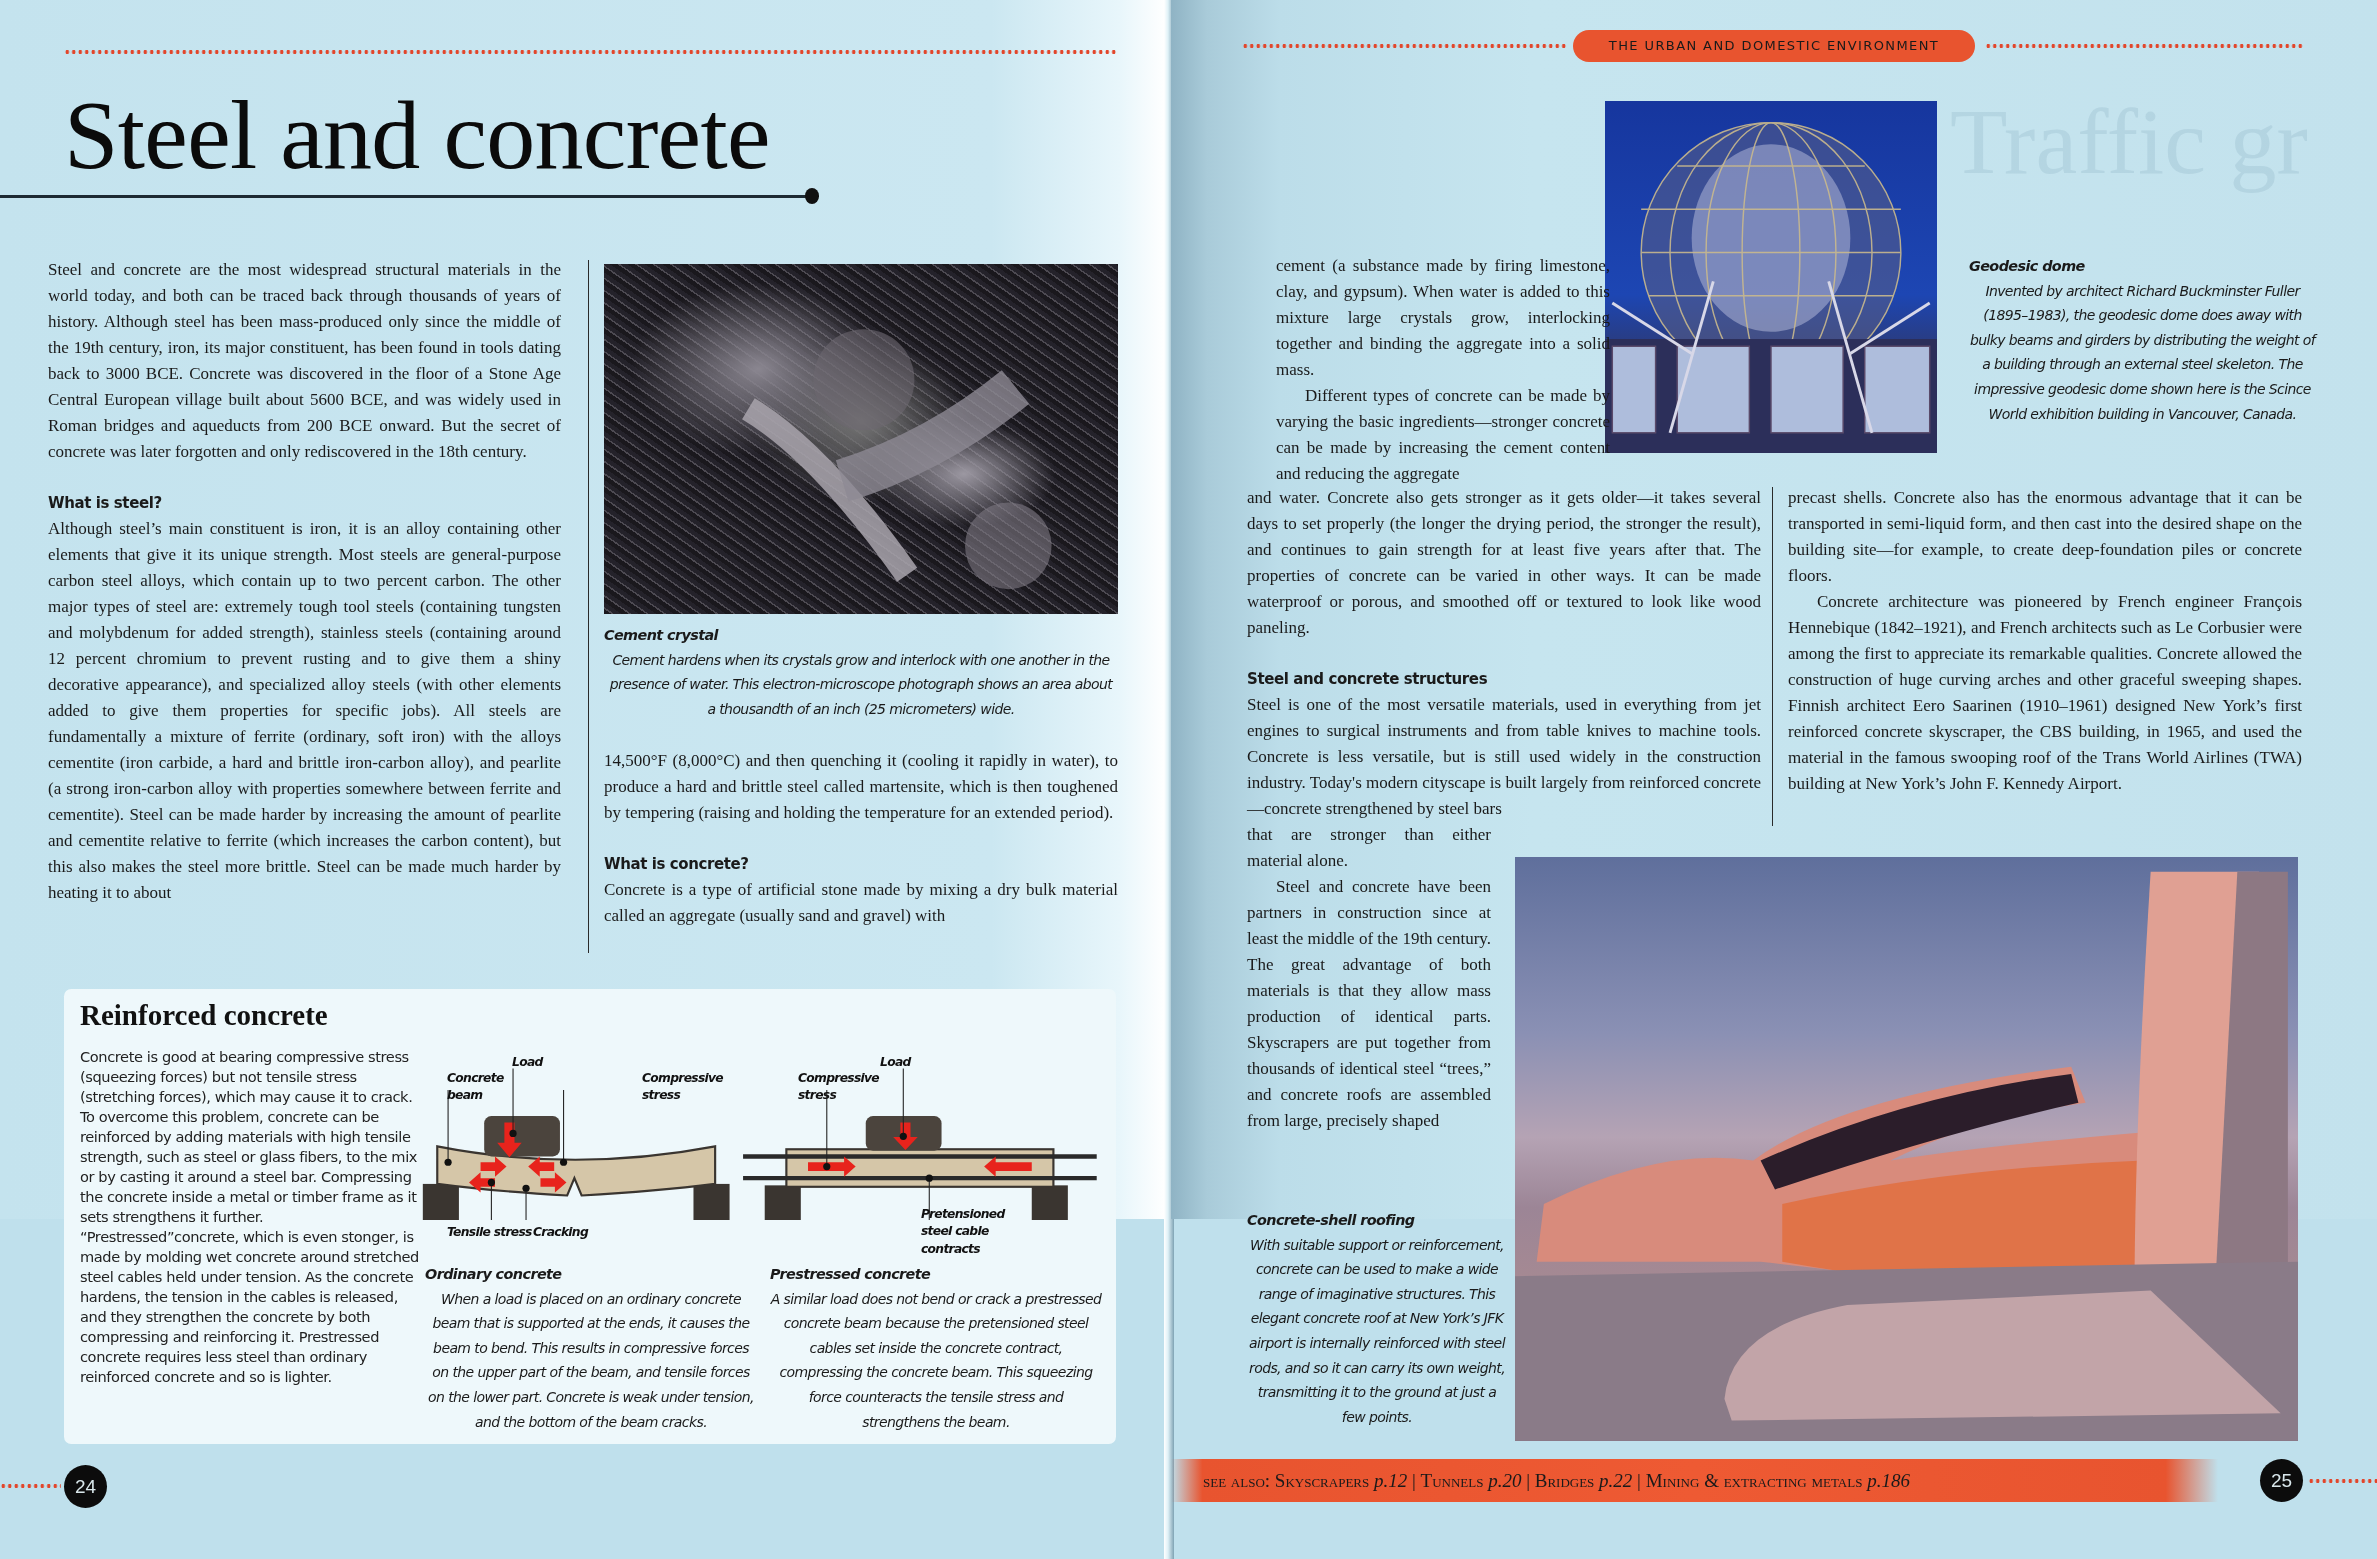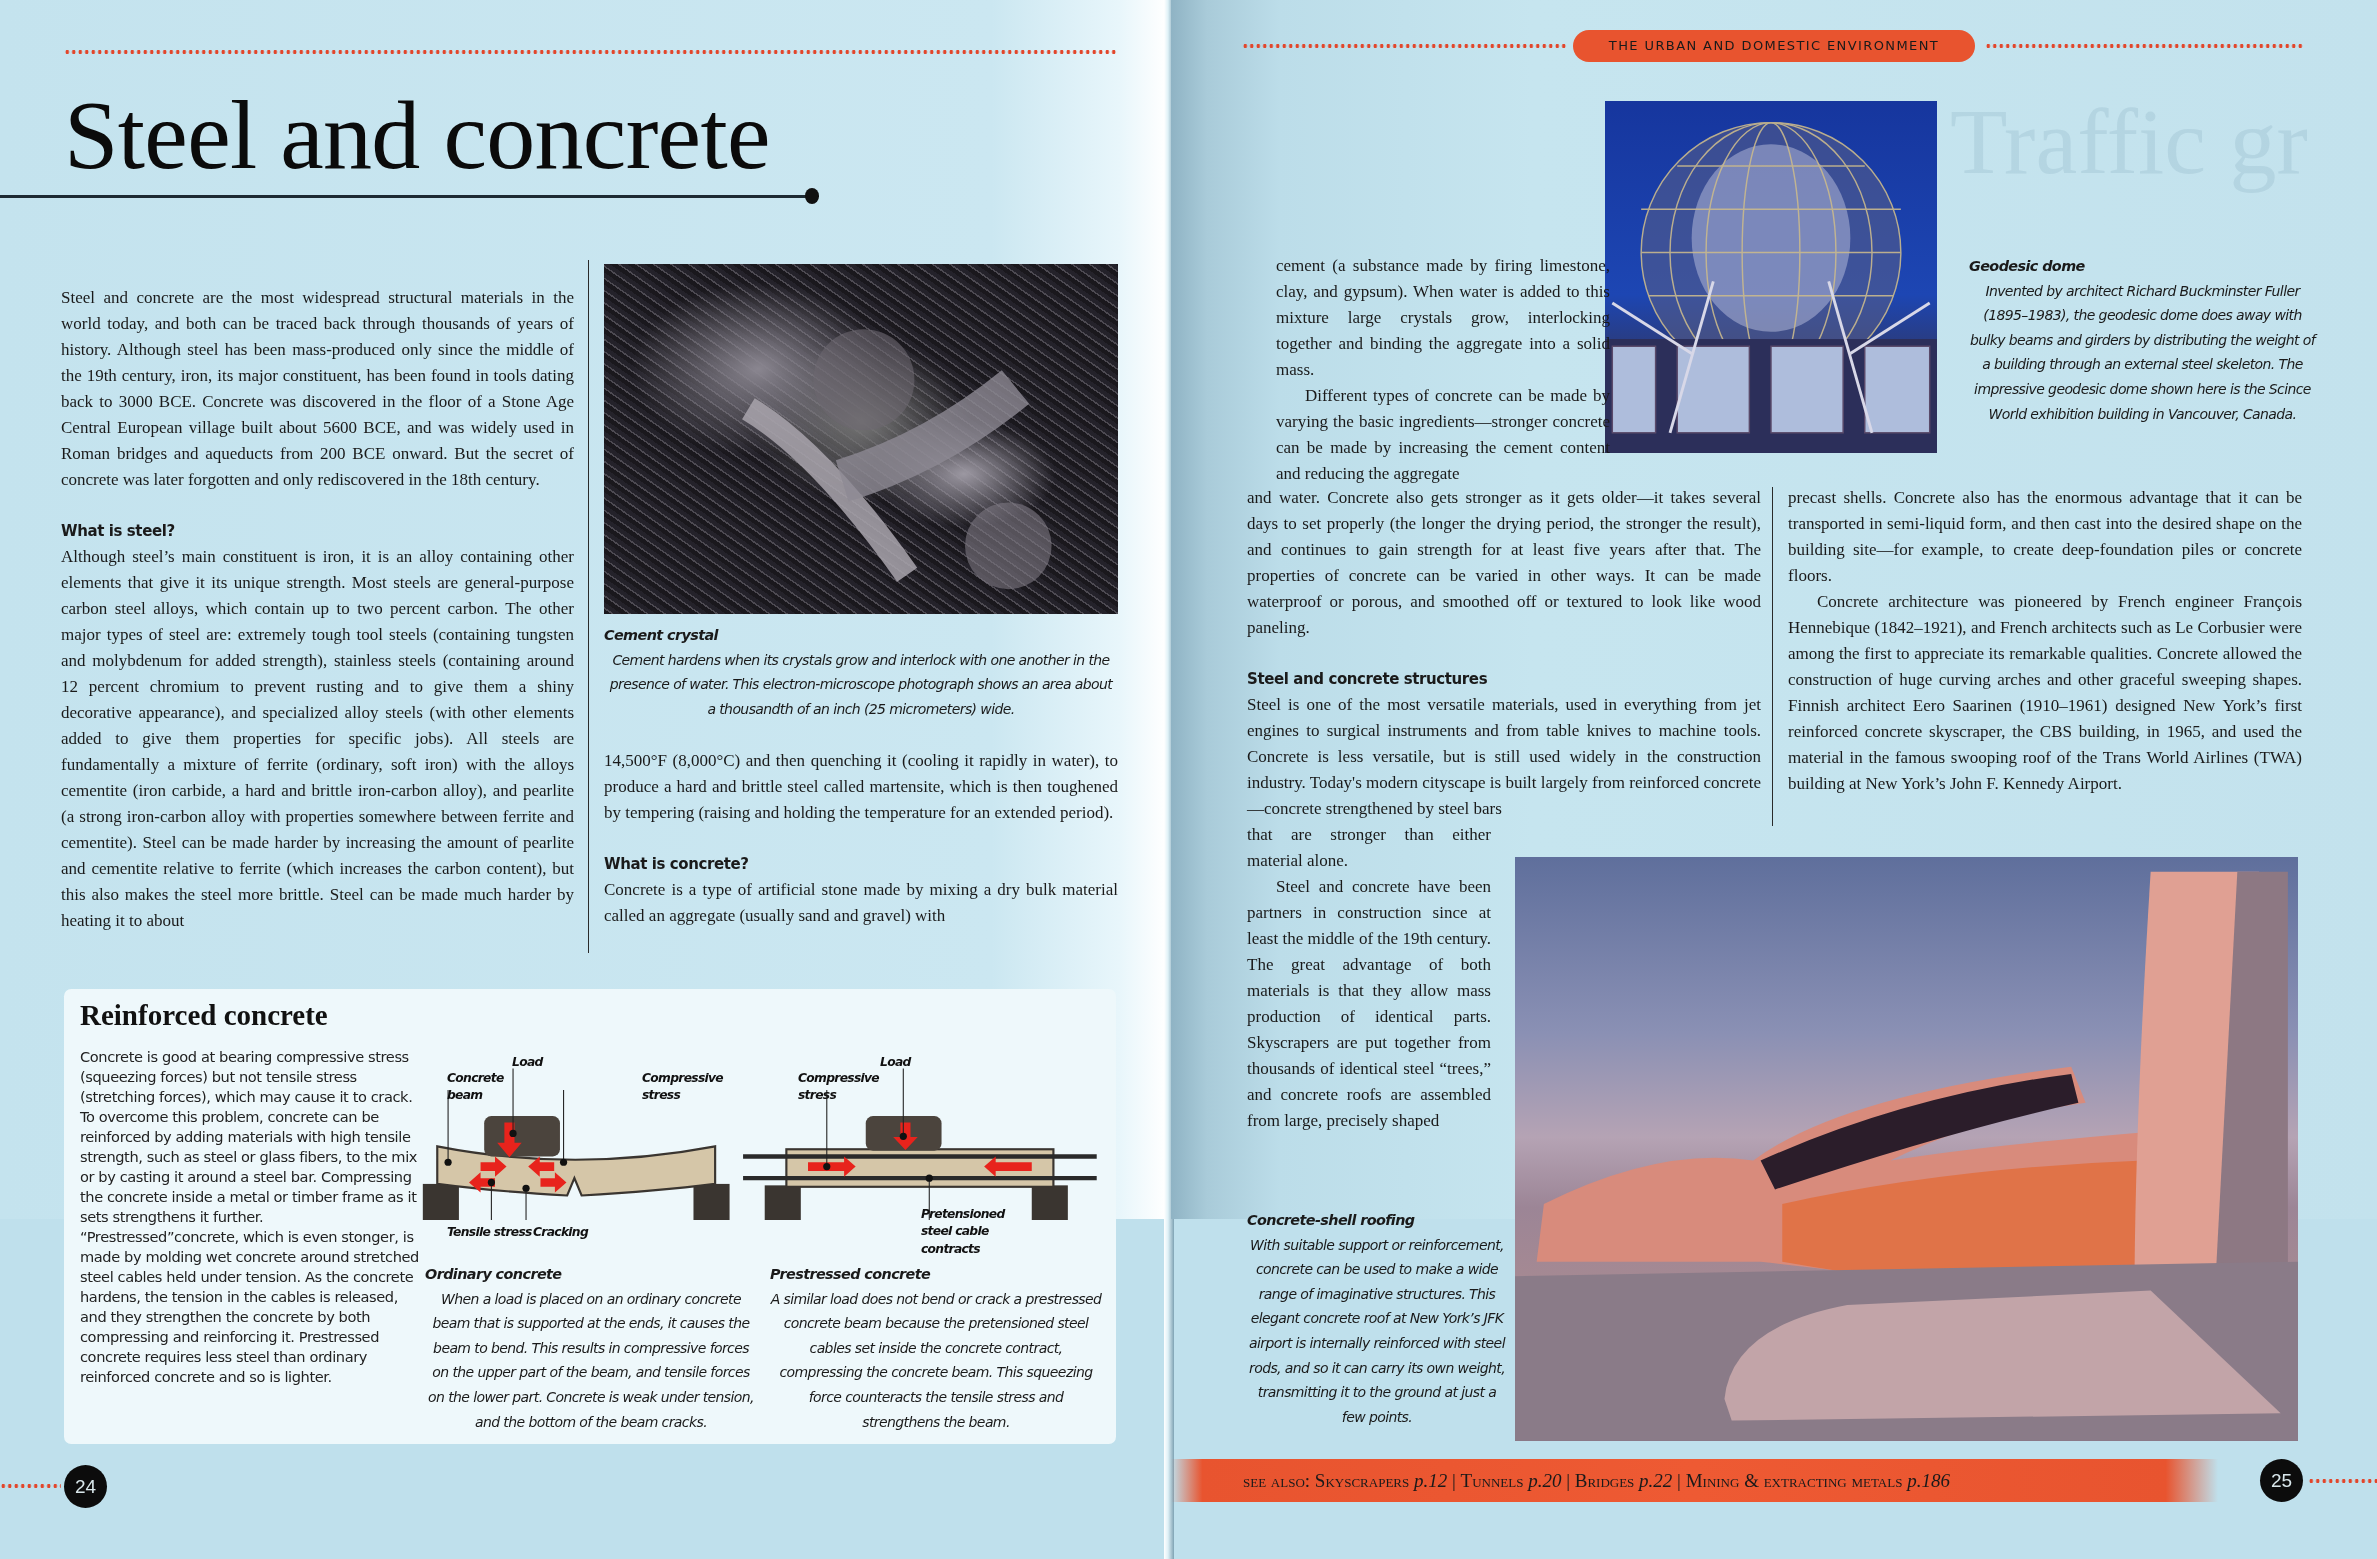--- a/index.html
+++ b/index.html
@@ -38,37 +38,37 @@
   .diag-label { position: absolute; font-family: "DejaVu Sans", sans-serif; font-style: italic; font-weight: bold; font-size: 12.3px; letter-spacing: -0.7px; line-height: 17.3px; color: #111; }
 
   .tag { position: absolute; left: 1573px; top: 30px; width: 402px; height: 32px; border-radius: 16px; background: #e8542f;
     font-family: "DejaVu Sans", sans-serif; font-size: 13px; letter-spacing: 1.4px; color: #1a1a1a; text-align: center; line-height: 32px; }
 
   .pagenum { position: absolute; width: 43px; height: 43px; border-radius: 50%; background: #0c0c0c; color: #d8e6ea;
     font-family: Liberation Sans, sans-serif; font-size: 19px; text-align: center; line-height: 43px; }
 
   .seealso { position: absolute; left: 1171px; top: 1459px; width: 1047px; height: 43px;
     background: linear-gradient(90deg, rgba(232,84,47,0) 0%, #e8542f 3%, #ee5a33 50%, #e8542f 95%, rgba(232,84,47,0) 100%);
-    font-family: "Liberation Serif", serif; font-size: 19px; line-height: 43px; padding-left: 72px; color: #1a1a1a; white-space: nowrap; }
+    font-family: "Liberation Serif", serif; font-size: 19px; line-height: 43px; padding-left: 32px; color: #1a1a1a; white-space: nowrap; }
   .seealso .sc { font-variant: small-caps; }
   .seealso i { font-style: italic; }
 
   .ghost { position: absolute; left: 1950px; top: 87px; font-size: 94px; color: rgba(110,150,170,0.18); font-family: "Liberation Serif", serif; white-space: nowrap; }
 </style>
 </head>
 <body>
 
 <div class="page page-left">
   <div class="dots" style="left:64px; top:49px; width:1054px;"></div>
 
   <h1 class="title">Steel and concrete</h1>
   <div class="title-rule"></div>
   <div class="title-rule-dot"></div>
 
-  <div class="col body" style="left:61px; top:257px; width:513px;margin-top:28px;">
+  <div class="col body" style="left:48px; top:257px; width:513px;">
     <p>Steel and concrete are the most widespread structural materials in the world today, and both can be traced back through thousands of years of history. Although steel has been mass-produced only since the middle of the 19th century, iron, its major constituent, has been found in tools dating back to 3000 BCE. Concrete was discovered in the floor of a Stone Age Central European village built about 5600 BCE, and was widely used in Roman bridges and aqueducts from 200 BCE onward. But the secret of concrete was later forgotten and only rediscovered in the 18th century.</p>
     <p class="sub" style="margin-top:26px;">What is steel?</p>
     <p>Although steel’s main constituent is iron, it is an alloy containing other elements that give it its unique strength. Most steels are general-purpose carbon steel alloys, which contain up to two percent carbon. The other major types of steel are: extremely tough tool steels (containing tungsten and molybdenum for added strength), stainless steels (containing around 12 percent chromium to prevent rusting and to give them a shiny decorative appearance), and specialized alloy steels (with other elements added to give them properties for specific jobs). All steels are fundamentally a mixture of ferrite (ordinary, soft iron) with the alloys cementite (iron carbide, a hard and brittle iron-carbon alloy), and pearlite (a strong iron-carbon alloy with properties somewhere between ferrite and cementite). Steel can be made harder by increasing the amount of pearlite and cementite relative to ferrite (which increases the carbon content), but this also makes the steel more brittle. Steel can be made much harder by heating it to about</p>
   </div>
 
   <div class="vrule" style="left:588px; top:260px; height:693px;"></div>
 
   <div class="photo" style="left:604px; top:264px; width:514px; height:350px; background:
       radial-gradient(ellipse at 30% 30%, #8a8690 0%, transparent 25%),
       radial-gradient(ellipse at 70% 60%, #9c98a2 0%, transparent 18%),

